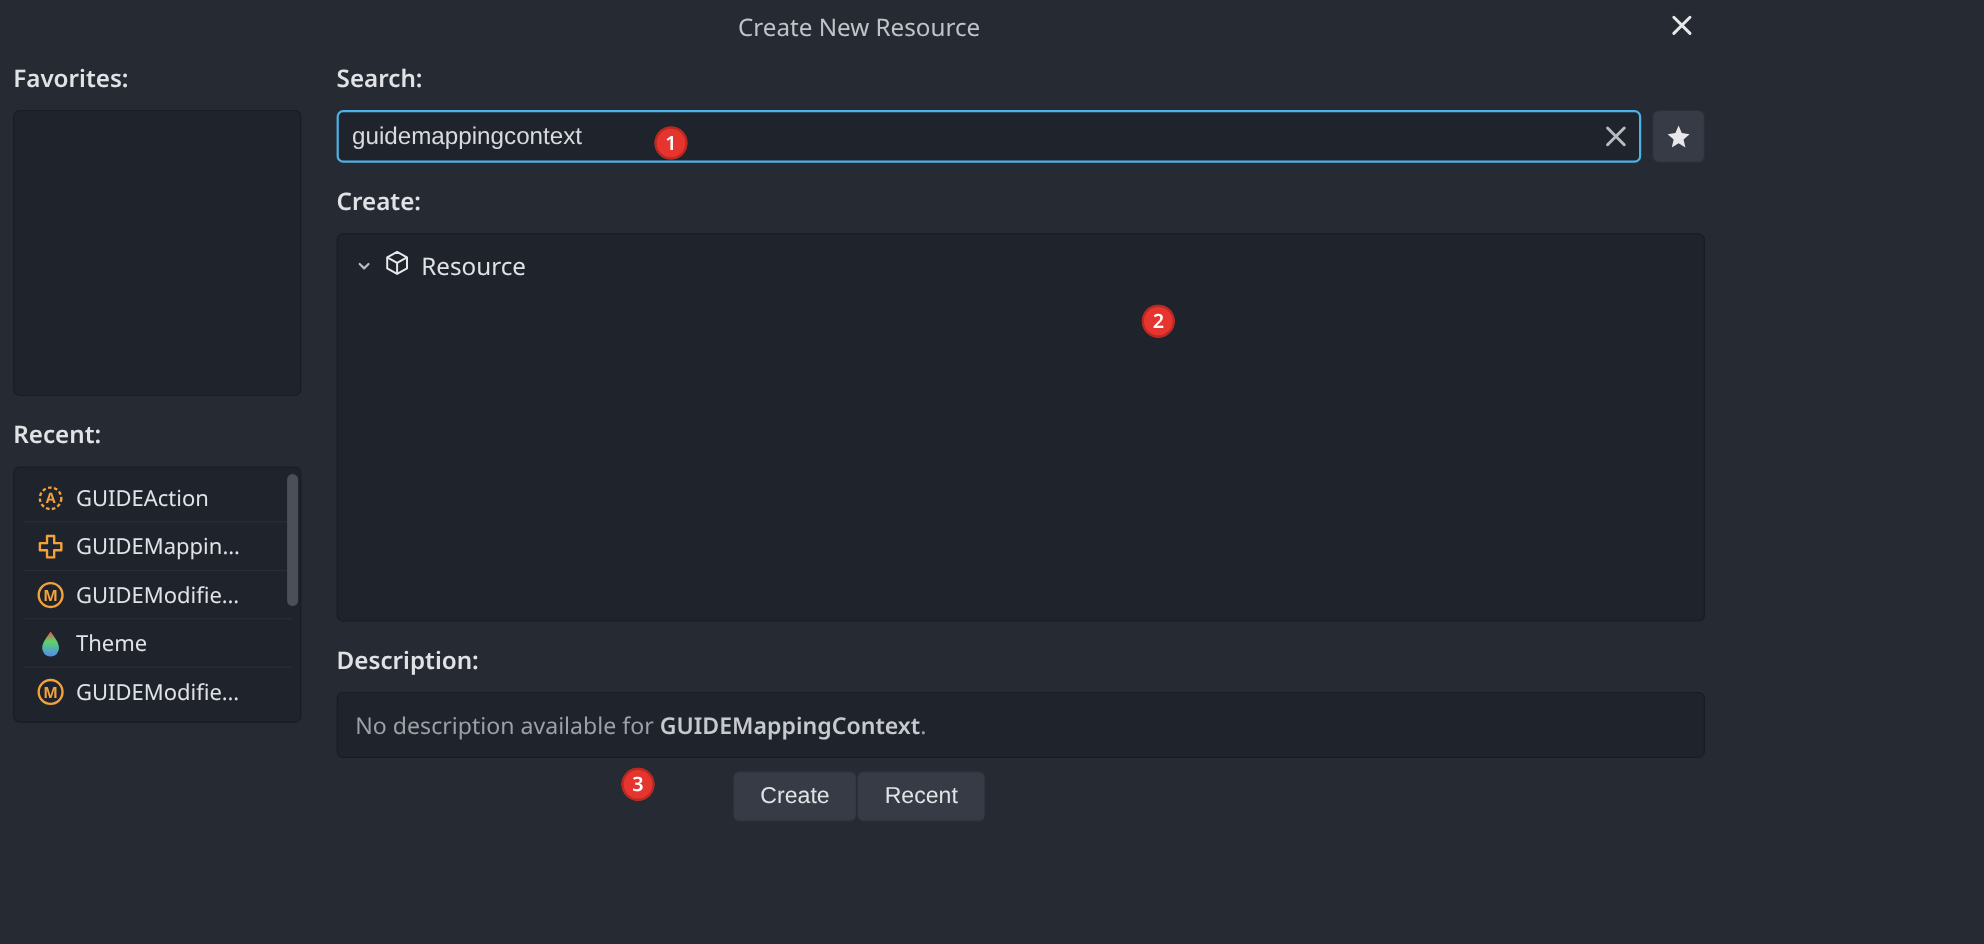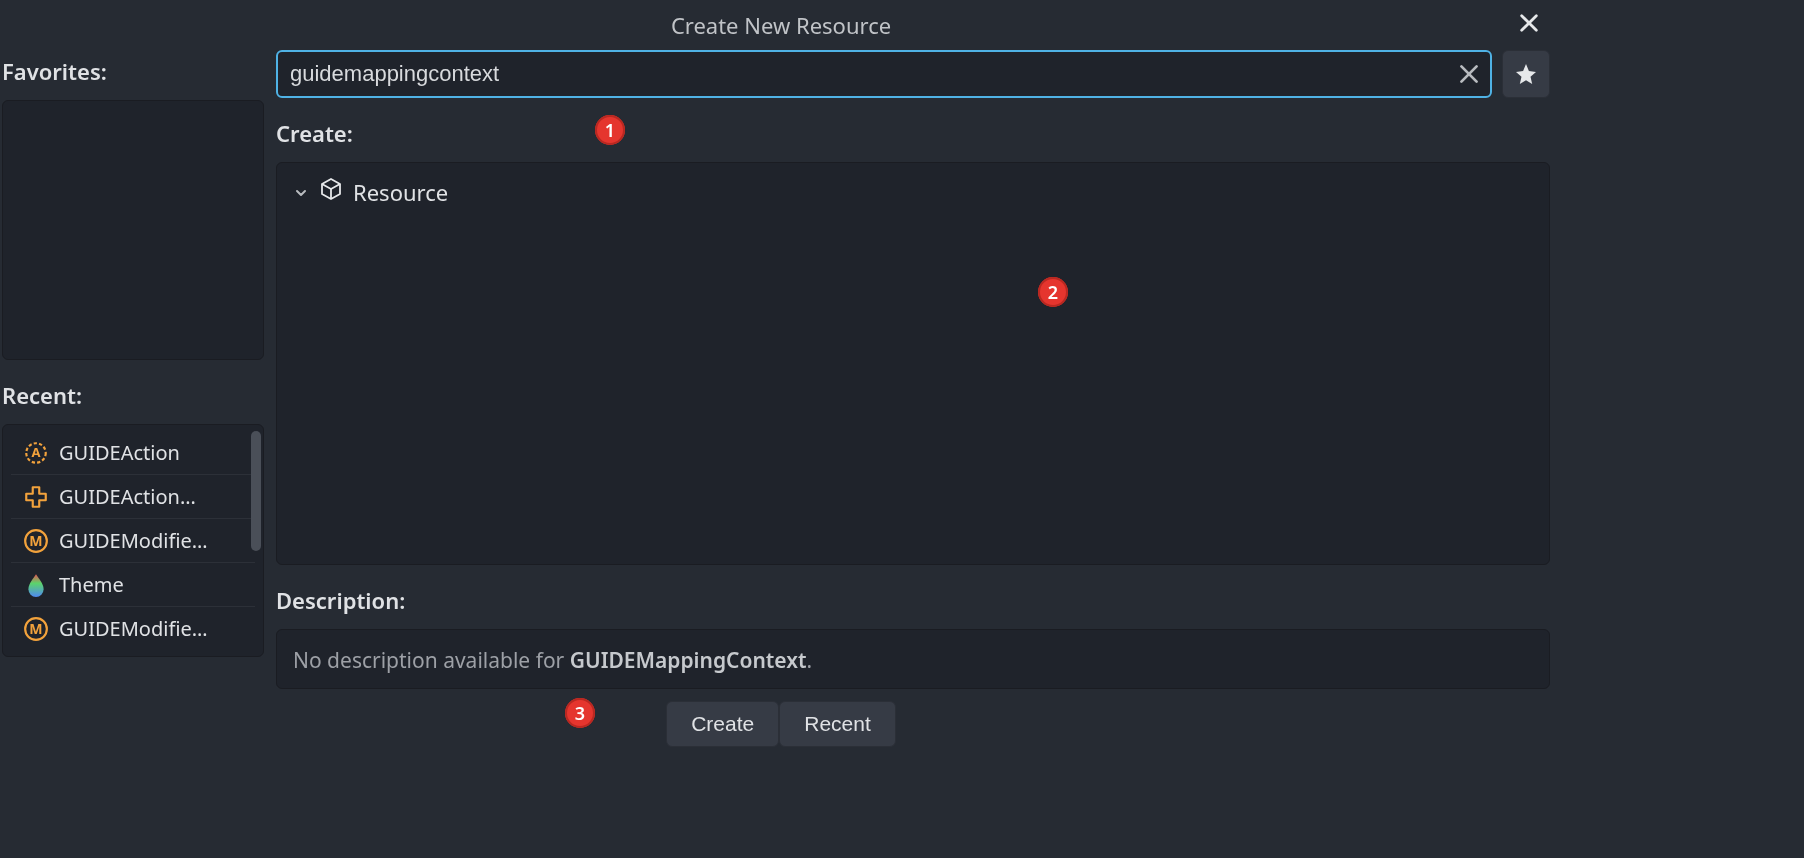--- a/index.html
+++ b/index.html
@@ -37,22 +37,22 @@
     width: 30px; height: 30px;
     display: flex; align-items: center; justify-content: center;
     color: #e6e8ea;
     cursor: pointer;
   }
   .titlebar .close svg { width: 22px; height: 22px; }
 
   .body {
     flex: 1;
     display: flex;
-    gap: 12px;
-    padding: 0 12px 4px 2px;
+    gap: 32px;
+    padding: 0 12px 4px 12px;
     min-height: 0;
   }
 
   .left {
     width: 262px;
     display: flex;
     flex-direction: column;
     gap: 14px;
     min-height: 0;
   }
@@ -287,21 +287,21 @@
               </svg>
           </span>
           <span class="lbl">GUIDEAction</span>
         </div>
         <div class="recent-item">
           <span class="ricon">
             <svg viewBox="0 0 24 24">
                 <path d="M9 3h6v6h6v6h-6v6H9v-6H3V9h6z" fill="none" stroke="#f2a23c" stroke-width="2" stroke-linejoin="round"></path>
               </svg>
           </span>
-          <span class="lbl">GUIDEAction…</span>
+          <span class="lbl">GUIDEMappin…</span>
         </div>
         <div class="recent-item">
           <span class="ricon">
             <svg viewBox="0 0 24 24">
                 <circle cx="12" cy="12" r="10" fill="none" stroke="#f2a23c" stroke-width="2"></circle>
                 <text x="12" y="17" text-anchor="middle" font-size="13" fill="#f2a23c" font-weight="bold">M</text>
               </svg>
           </span>
           <span class="lbl">GUIDEModifie…</span>
         </div>
@@ -326,20 +326,21 @@
                 <circle cx="12" cy="12" r="10" fill="none" stroke="#f2a23c" stroke-width="2"></circle>
                 <text x="12" y="17" text-anchor="middle" font-size="13" fill="#f2a23c" font-weight="bold">M</text>
               </svg>
           </span>
           <span class="lbl">GUIDEModifie…</span>
         </div>
       </div>
     </div>
 
     <div class="right">
+      <div class="section-label">Search:</div>
       <div class="search-row">
         <div class="search-wrap">
           <input class="search-input" value="guidemappingcontext" style="">
           <span class="search-clear">
             <svg viewBox="0 0 24 24" fill="none" stroke="currentColor" stroke-width="2.5" stroke-linecap="round">
                 <line x1="5" y1="5" x2="19" y2="19"></line>
                 <line x1="19" y1="5" x2="5" y2="19"></line>
               </svg>
           </span>
         </div>

